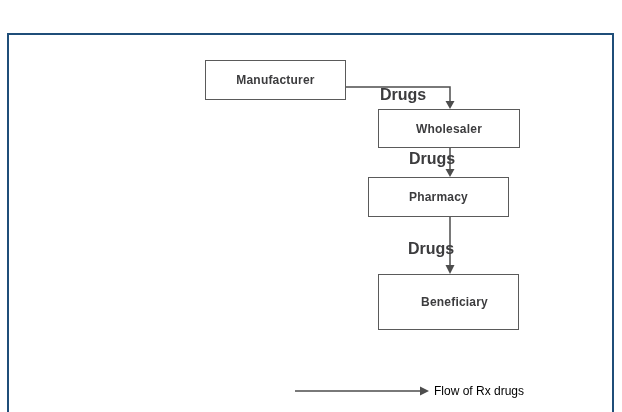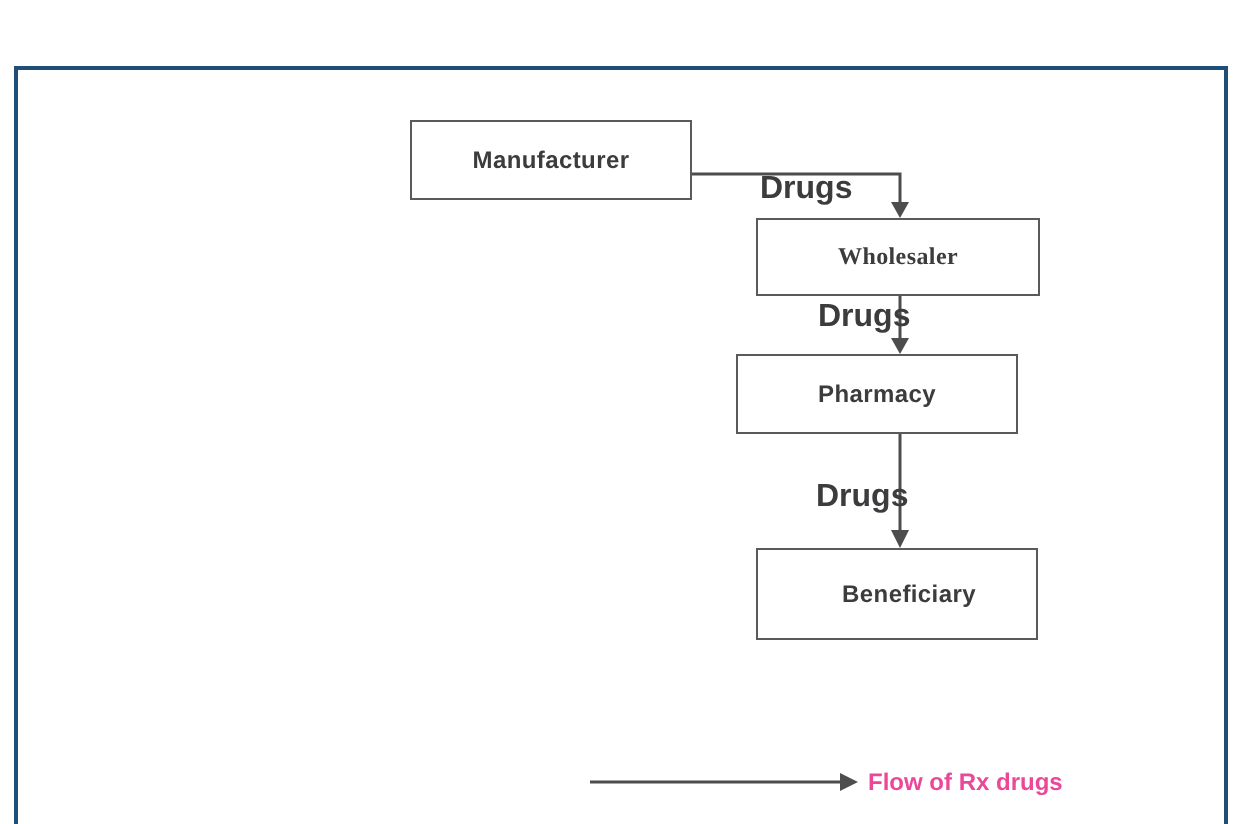--- a/index.html
+++ b/index.html
@@ -51,41 +51,41 @@
     box-sizing: border-box;
     display: flex;
     align-items: center;
     justify-content: center;
     font-size: 12px;
     font-weight: bold;
     color: #3c3c3e;
     letter-spacing: 0.2px;
   }
   .node-manufacturer { left: 205px; top: 35px;  width: 141px; height: 40px; }
-  .node-wholesaler   { left: 378px; top: 84px;  width: 142px; height: 39px; font-family: Liberation Serif, serif; }
+  .node-wholesaler   { left: 378px; top: 84px;  width: 142px; height: 39px; }
   .node-pharmacy     { left: 368px; top: 152px; width: 141px; height: 40px; }
-  .node-beneficiary  { left: 378px; top: 249px; width: 141px; height: 46px; padding-left: 12px; }
+  .node-beneficiary  { left: 378px; top: 249px; width: 141px; height: 56px; padding-left: 12px; }
   .edge-label {
     position: absolute;
     font-size: 16px;
     font-weight: bold;
     color: #3c3c3e;
     line-height: 14px;
     white-space: nowrap;
   }
   .edge-label-1 { left: 380px; top: 63px; }
   .edge-label-2 { left: 409px; top: 127px; }
   .edge-label-3 { left: 408px; top: 217px; }
   .legend-label {
     position: absolute;
     left: 434px;
     top: 360px;
     font-size: 12px;
-    font-weight: bold;
-    color: #ec4899;
+    font-weight: normal;
+    color: #000000;
     line-height: 13px;
     white-space: nowrap;
   }
 </style>
 </head>
 <body>
 
 <div class="canvas">
 
   <div class="frame"></div>

